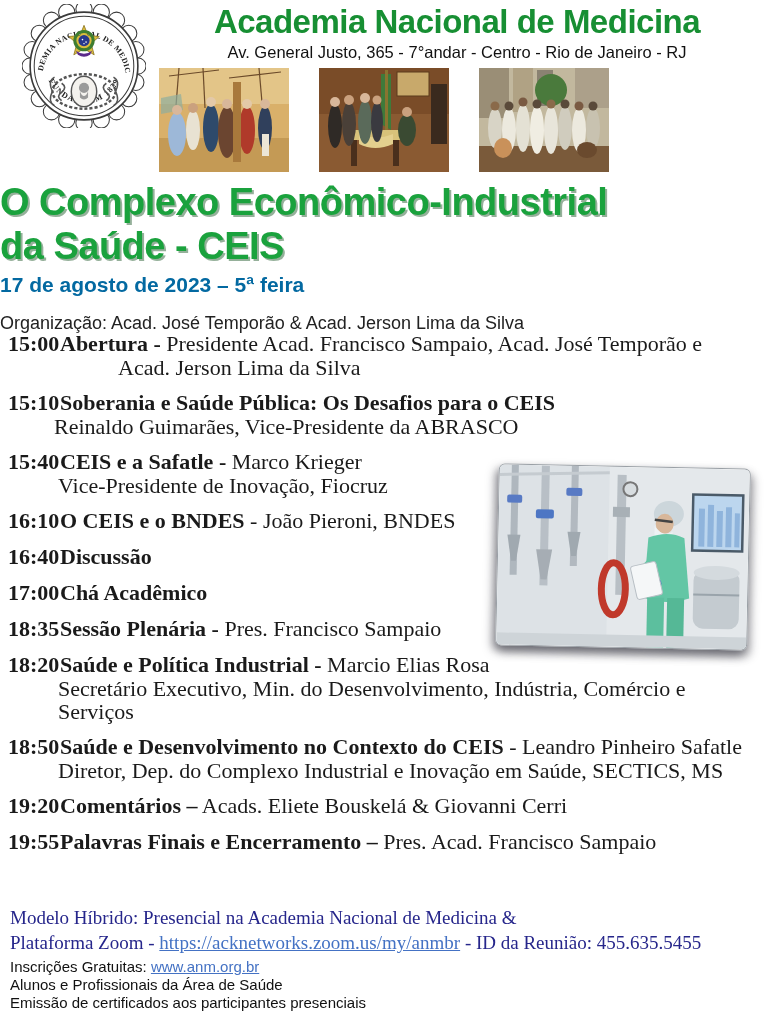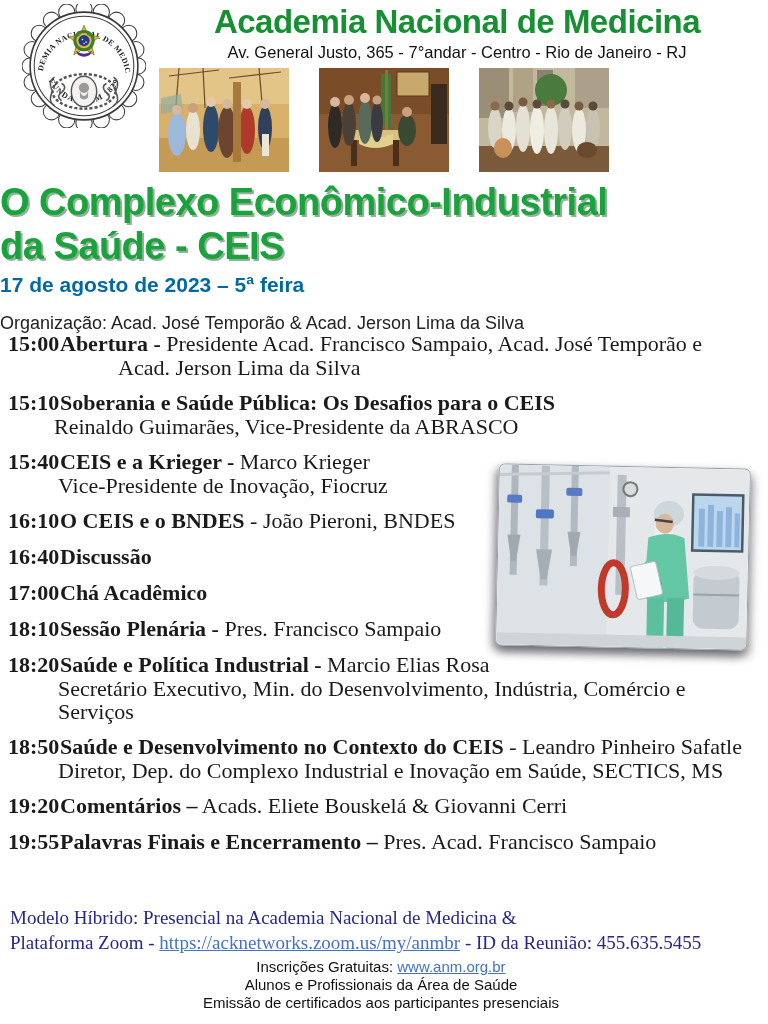--- a/index.html
+++ b/index.html
@@ -50,21 +50,21 @@
     border:1px solid #9aa0a6;
   }
   .photo svg{display:block;}
   
   .footer-zoom{
     position:absolute; top:905px; right:27px; left:10px; text-align:left;
     color:#26268b; font-size:19px; line-height:25px; font-family:"Liberation Serif", serif;
   }
   .link{color:#4472c4; text-decoration:underline; cursor:pointer;}
   .footer-info{
-    position:absolute; top:958px; right:16px; left:10px; text-align:center;
+    position:absolute; top:958px; right:16px; left:10px; text-align:left;
     font-family:"Liberation Sans", sans-serif; font-size:15px; line-height:18px; color:#111;
   }
 </style>
 </head>
 <body>
 
 <div class="page">
 
   <div class="logo">
     <svg viewBox="0 0 122 122" width="124" height="124">
@@ -217,25 +217,25 @@
   <div class="event-block">
     <div class="event-title">O Complexo Econômico-Industrial</div>
     <div class="event-title">da Saúde - CEIS</div>
     <div class="event-date">17 de agosto de 2023 – 5ª feira</div>
     <div class="event-org">Organização: Acad. José Temporão &amp; Acad. Jerson Lima da Silva</div>
   </div>
 
   <div class="schedule">
       <div class="sched-item"><span class="time">15:00</span><span class="entry"><b>Abertura -</b><span> Presidente Acad. Francisco Sampaio, Acad. José Temporão e</span></span><div class="sub" style="padding-left: 110px;">Acad. Jerson Lima da Silva</div></div>
       <div class="sched-item"><span class="time">15:10</span><span class="entry"><b>Soberania e Saúde Pública: Os Desafios para o CEIS</b></span><div class="sub" style="padding-left: 46px;">Reinaldo Guimarães, Vice-Presidente da ABRASCO</div></div>
-      <div class="sched-item"><span class="time">15:40</span><span class="entry"><b>CEIS e a Krieger -</b><span> Marco Krieger</span></span><div class="sub" style="padding-left: 50px;">Vice-Presidente de Inovação, Fiocruz</div></div>
+      <div class="sched-item"><span class="time">15:40</span><span class="entry"><b>CEIS e a Safatle -</b><span> Marco Krieger</span></span><div class="sub" style="padding-left: 50px;">Vice-Presidente de Inovação, Fiocruz</div></div>
       <div class="sched-item"><span class="time">16:10</span><span class="entry"><b>O CEIS e o BNDES</b><span>  - João Pieroni, BNDES</span></span></div>
       <div class="sched-item"><span class="time">16:40</span><span class="entry"><b>Discussão</b></span></div>
       <div class="sched-item"><span class="time">17:00</span><span class="entry"><b>Chá Acadêmico</b></span></div>
-      <div class="sched-item"><span class="time">18:10</span><span class="entry"><b>Sessão Plenária -</b><span> Pres. Francisco Sampaio</span></span></div>
+      <div class="sched-item"><span class="time">18:35</span><span class="entry"><b>Sessão Plenária -</b><span> Pres. Francisco Sampaio</span></span></div>
       <div class="sched-item"><span class="time">18:20</span><span class="entry"><b>Saúde e Política Industrial -</b><span> Marcio Elias Rosa</span></span><div class="sub" style="padding-left: 50px;">Secretário Executivo, Min. do Desenvolvimento, Indústria, Comércio e Serviços</div></div>
       <div class="sched-item"><span class="time">18:50</span><span class="entry"><b>Saúde e Desenvolvimento no Contexto do CEIS</b><span> - Leandro Pinheiro Safatle</span></span><div class="sub" style="padding-left: 50px;">Diretor, Dep. do Complexo Industrial e Inovação em Saúde, SECTICS,  MS</div></div>
       <div class="sched-item"><span class="time">19:20</span><span class="entry"><b>Comentários –</b><span> Acads. Eliete Bouskelá &amp; Giovanni Cerri</span></span></div>
       <div class="sched-item"><span class="time">19:55</span><span class="entry"><b>Palavras Finais e Encerramento –</b><span> Pres. Acad. Francisco Sampaio</span></span></div>
     </div>
 
   <div class="photo">
     <svg viewBox="0 0 250 180" width="250" height="180">
       <rect width="250" height="180" fill="#e4e8eb"></rect>
       <rect x="0" y="0" width="110" height="180" fill="#dde2e6"></rect>

